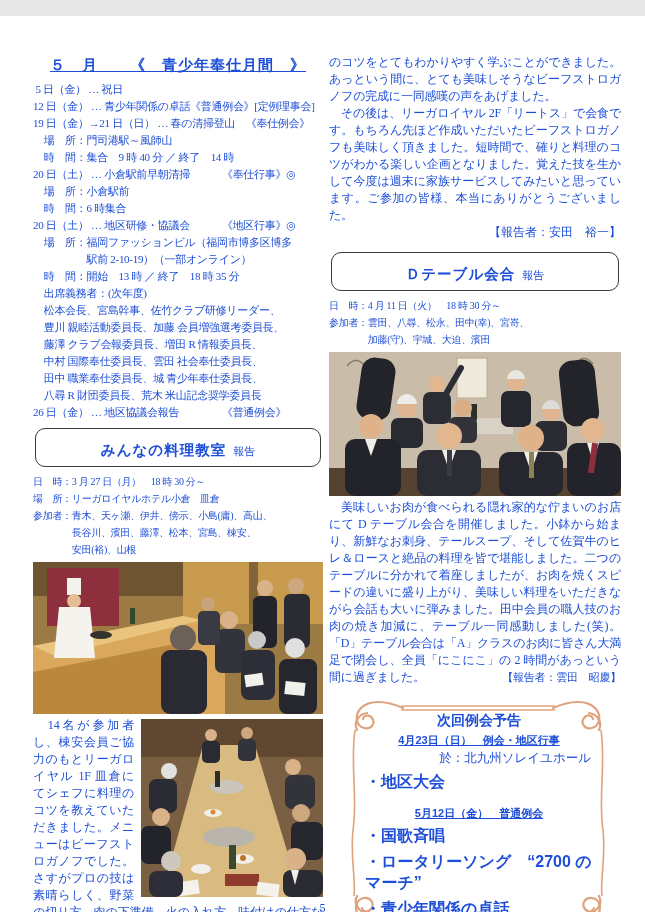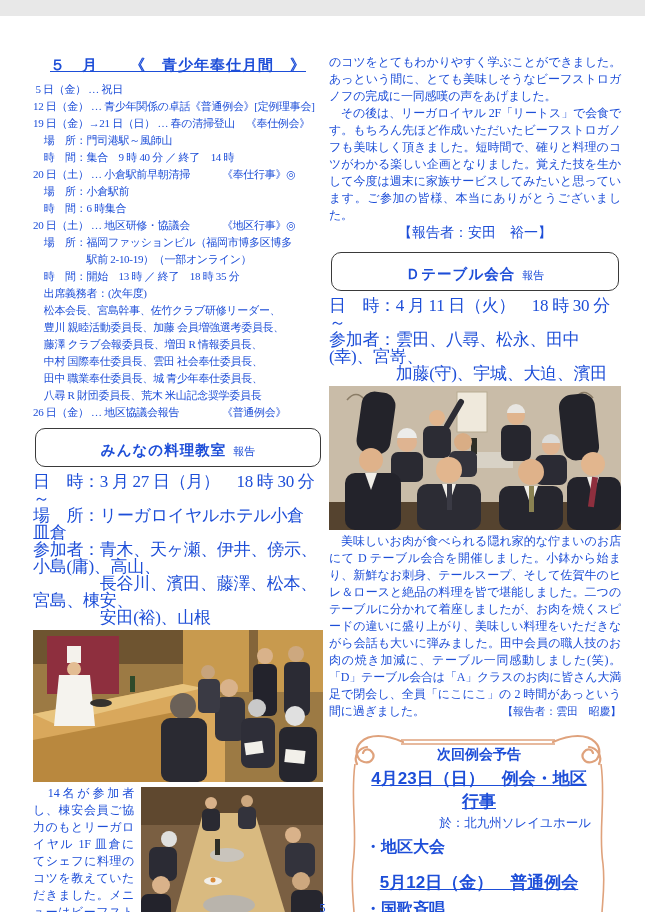--- a/index.html
+++ b/index.html
@@ -10,44 +10,44 @@
     font-family:"Liberation Serif","DejaVu Serif",serif;
   }
   .col-left  { position:absolute; left:33px;  top:40px; width:290px; }
   .col-right { position:absolute; left:329px; top:38px; width:292px; }
 
   .month-title {
     font-size:15px; font-weight:bold; text-align:center;
     text-decoration:underline; letter-spacing:1px; margin-bottom:6px;
   }
   .sched-line { font-size:11px; line-height:17px; letter-spacing:-0.3px; white-space:pre-wrap; }
-  .detail-line { font-size:17px; line-height:17px; letter-spacing:-0.3px; white-space:pre-wrap;font-family:Liberation Serif, serif; }
+  .detail-line { font-size:10px; line-height:17px; letter-spacing:-0.3px; white-space:pre-wrap;font-family:Liberation Serif, serif; }
 
   .secbox {
     border:1.3px solid #3a3a3a; border-radius:10px; text-align:center;
     padding:12px 0 6px; margin:7px 2px 6px;
     background:#fff;
   }
   .secbox .big { font-size:14.5px; font-weight:bold; letter-spacing:1px; }
   .secbox .small { font-size:11px; margin-left:7px; }
 
   .para { font-size:12px; line-height:17px; text-align:justify; letter-spacing:-0.2px; }
-  .reporter { text-align:center; font-size:14px; line-height:17px; }
+  .reporter { text-align:right; font-size:12px; line-height:17px; }
   .float-reporter { float:right; font-size:11px; }
 
   .photo-frame { display:block; line-height:0; margin:4px 0 3px; }
   .photo2-float { float:right; width:182px; margin:2px 0 2px 7px; line-height:0; }
 
   
   .ann-box { position:relative; width:266px; height:234px; margin:10px 0 0 16px;
              font-family:"Liberation Sans","DejaVu Sans",sans-serif; }
   .ann-border { position:absolute; left:0; top:0; }
   .ann-content { position:absolute; left:20px; top:16px; width:228px; }
   .ann-title { text-align:center; font-weight:bold; font-size:14px; }
-  .ann-date { text-align:center; font-weight:bold; font-size:17px; text-decoration:underline; margin-top:3px; }
+  .ann-date { text-align:center; font-weight:bold; font-size:11px; text-decoration:underline; margin-top:3px; }
   .ann-venue { text-align:right; font-weight:normal; font-size:12.5px; padding-right:2px; margin-top:2px; }
   .ann-item { font-weight:bold; font-size:16px; margin-top:5px; }
   .ann-gap { height:10px; }
   .ann-sub { font-weight:bold; font-size:12px; margin:6px 0 0 22px; }
 
   .page-number { position:absolute; left:0; right:0; bottom:12px; text-align:center; font-size:12px; }
 </style>
 </head>
 <body>
 

